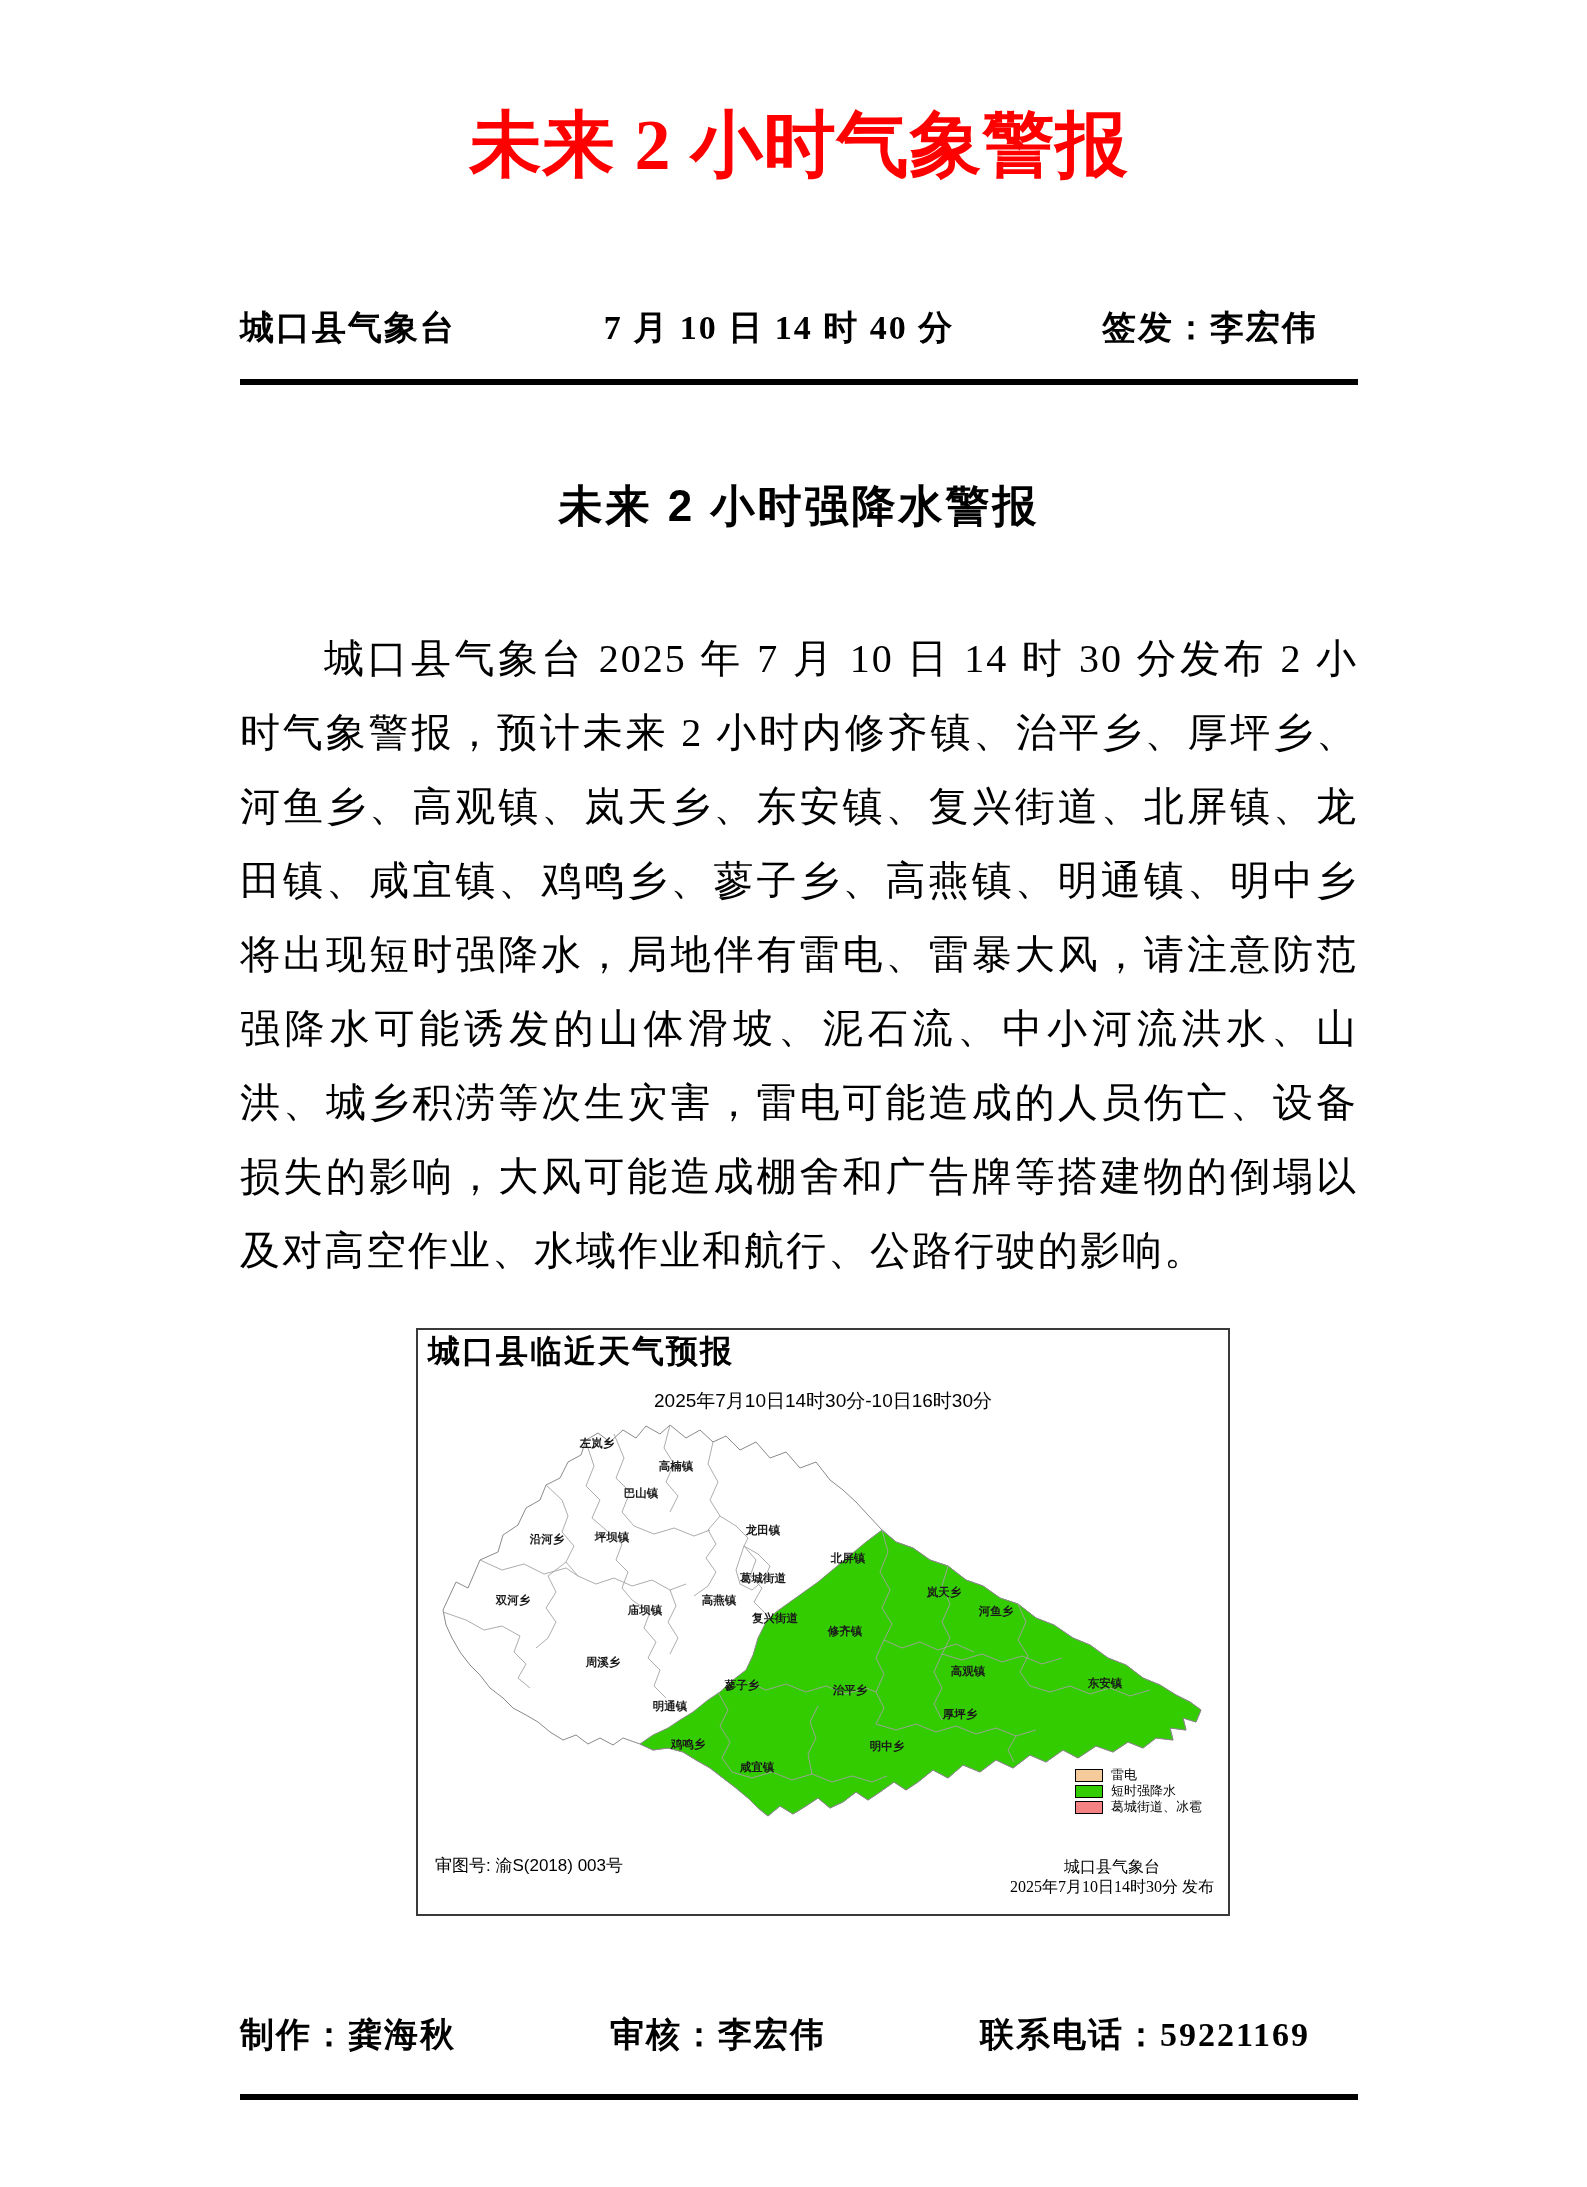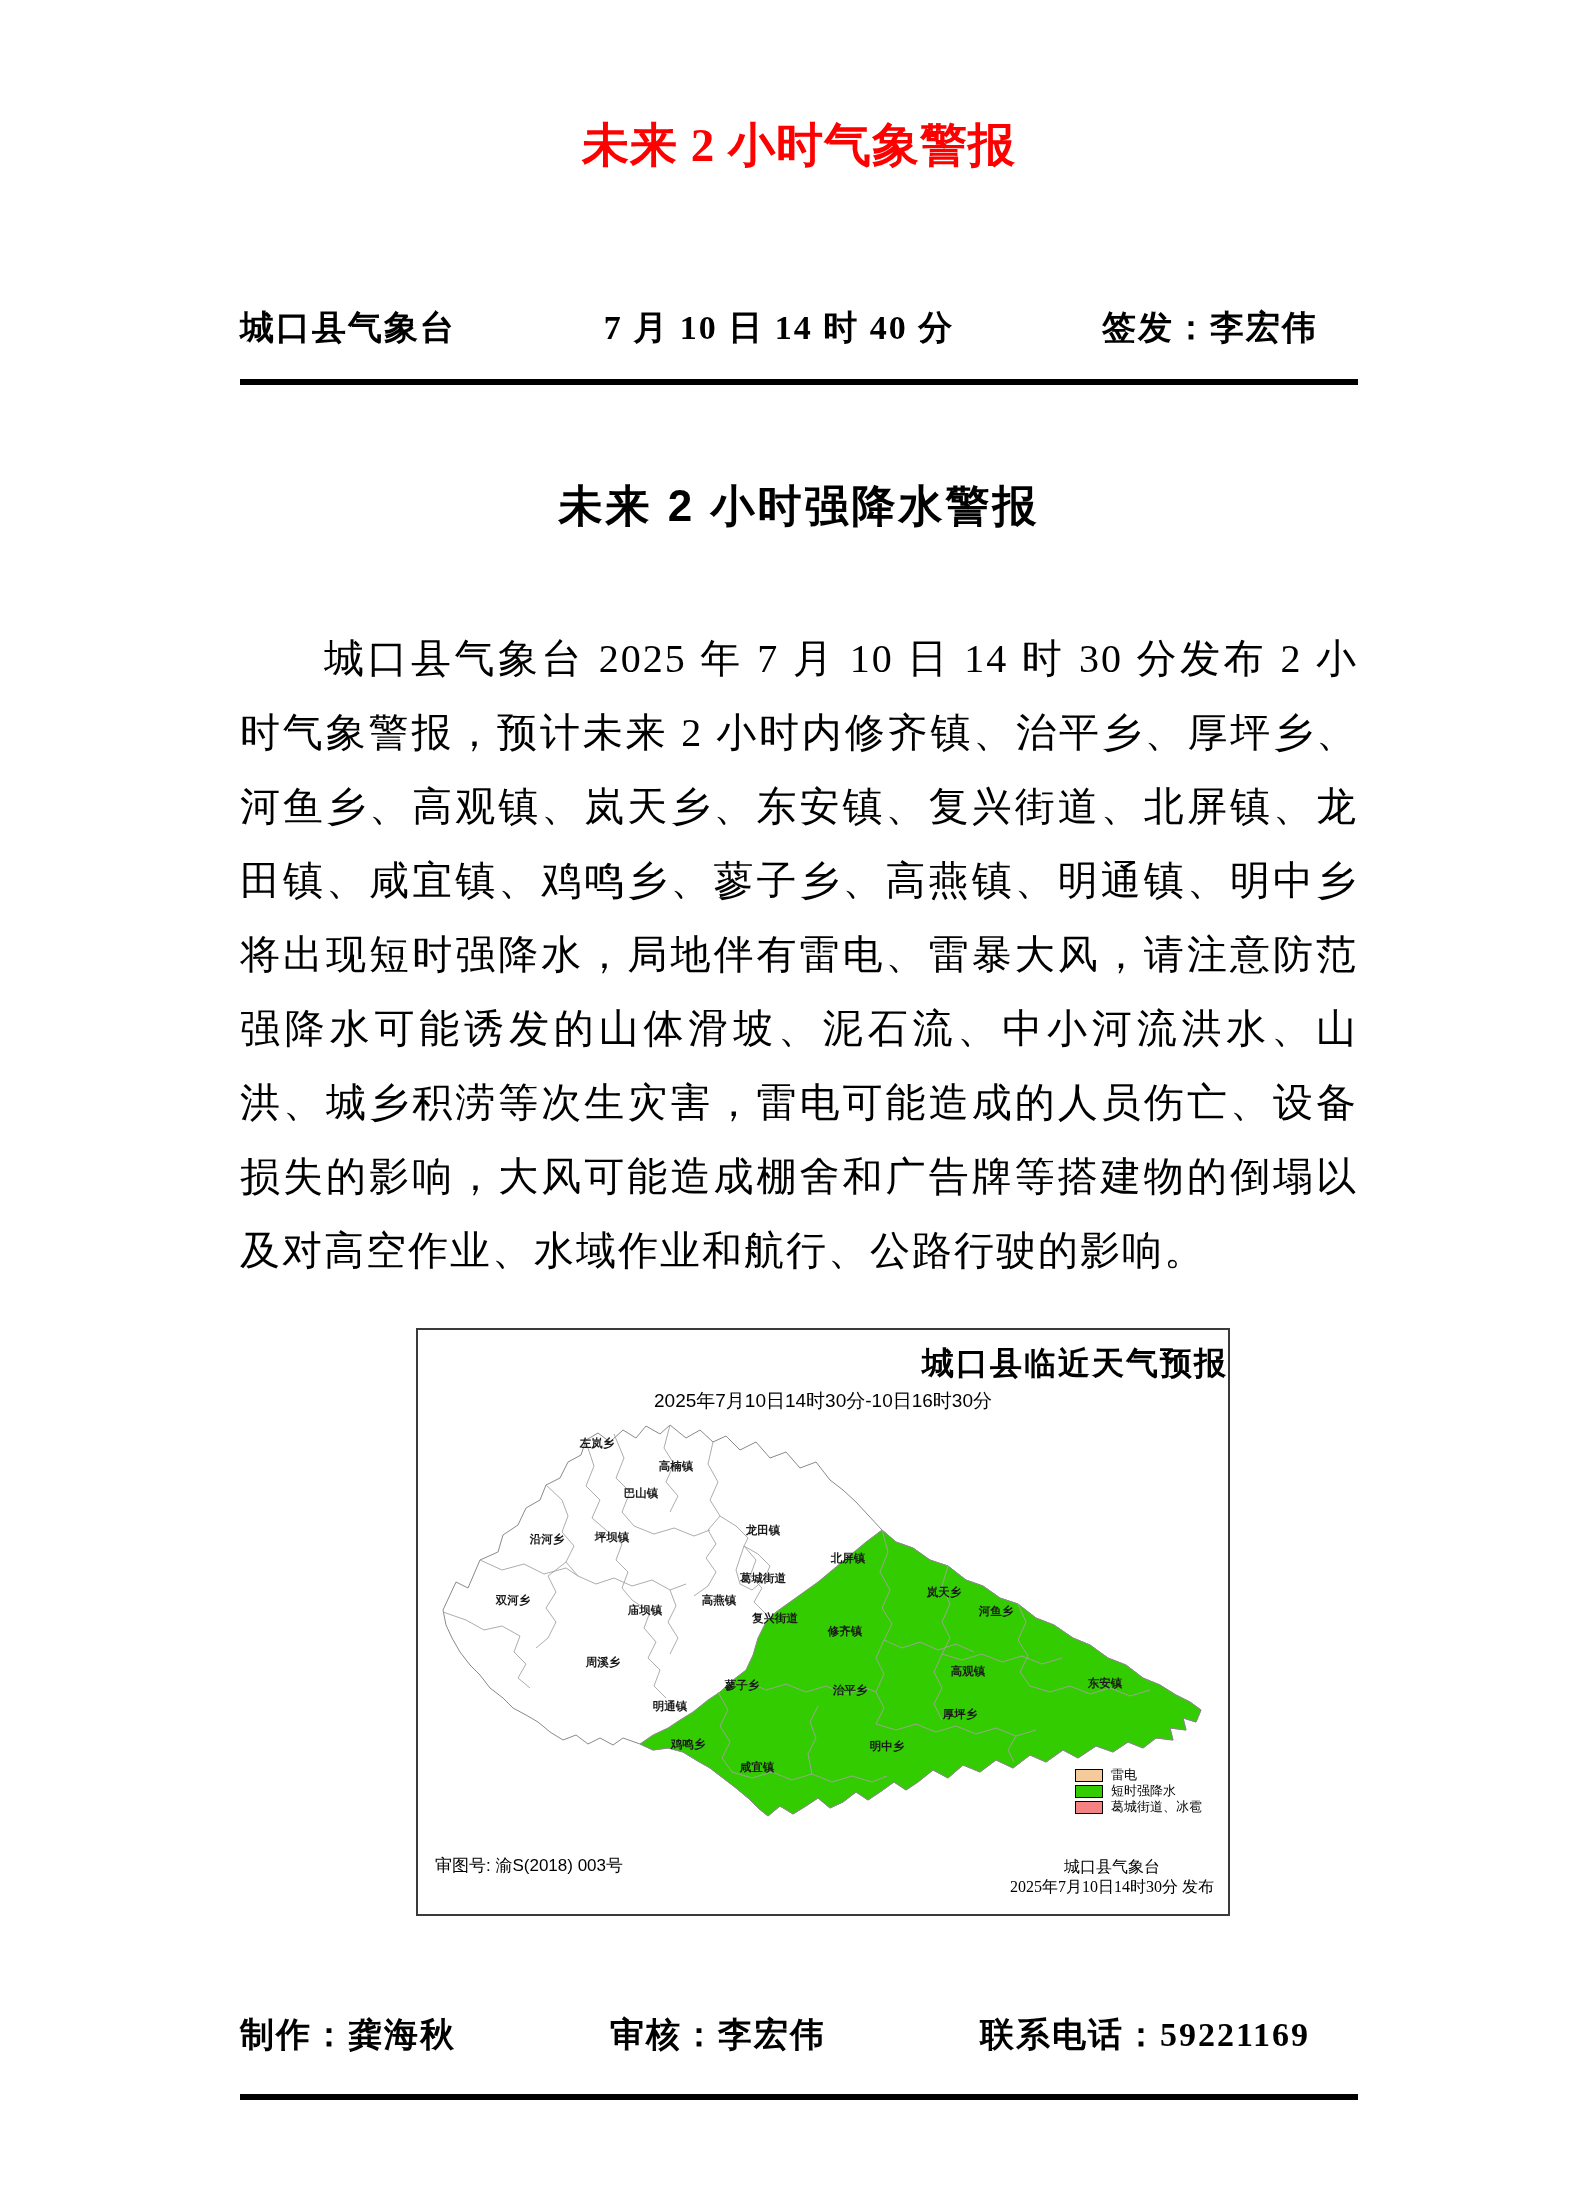--- a/index.html
+++ b/index.html
@@ -5,21 +5,21 @@
   html,body{margin:0;padding:0;background:#ffffff;}
   body{
     width:1587px;height:2187px;position:relative;
     font-family:"Liberation Serif","DejaVu Serif",serif;color:#000;
     box-sizing:border-box;overflow:hidden;
   }
   .page{padding:85px 229px 0 240px;box-sizing:border-box;}
 
   .doc-title{
     color:var(--title-red,#fe0000);
-    font-size:47px;font-weight:bold;text-align:center;
+    font-size:72px;font-weight:bold;text-align:center;
     line-height:120px;margin:0;letter-spacing:1px;white-space:nowrap;
   }
   .header-row{
     display:flex;justify-content:space-between;align-items:baseline;
     margin-top:100px;padding-right:40px;
     font-size:34px;font-weight:bold;letter-spacing:2px;white-space:nowrap;
   }
   .rule{height:6px;background:#000;margin-top:28px;}
 
   .section-title{
@@ -30,22 +30,22 @@
   .body-text{
     margin-top:85px;font-size:40px;line-height:74px;
     text-align:justify;text-indent:84px;letter-spacing:2px;
   }
 
   .map-frame{
     position:relative;width:810px;height:584px;
     border:2px solid #3a3a3a;margin:22px 0 0 176px;background:#fff;
   }
   .map-title{
-    position:absolute;top:12px;left:0;width:100%;text-align:right;
-    font-size:32px;font-weight:bold;letter-spacing:2px;z-index:3;
+    position:absolute;top:0;left:0;width:100%;text-align:left;
+    font-size:32px;font-weight:bold;letter-spacing:2px;z-index:3;padding-left:10px;
   }
   .map-subtitle{
     position:absolute;top:58px;left:0;width:100%;text-align:center;
     font-family:"Liberation Sans","DejaVu Sans",sans-serif;
     font-size:19px;font-weight:normal;z-index:3;
   }
   svg.map{position:absolute;left:0;top:0;width:810px;height:584px;z-index:1;}
   .county{fill:#ffffff;stroke:#8a8a8a;stroke-width:1;}
   .green-zone{fill:var(--green,#33CC00);stroke:#8a8a8a;stroke-width:1;}
   .inner-border{fill:none;stroke:#a3a3a3;stroke-width:0.9;}

